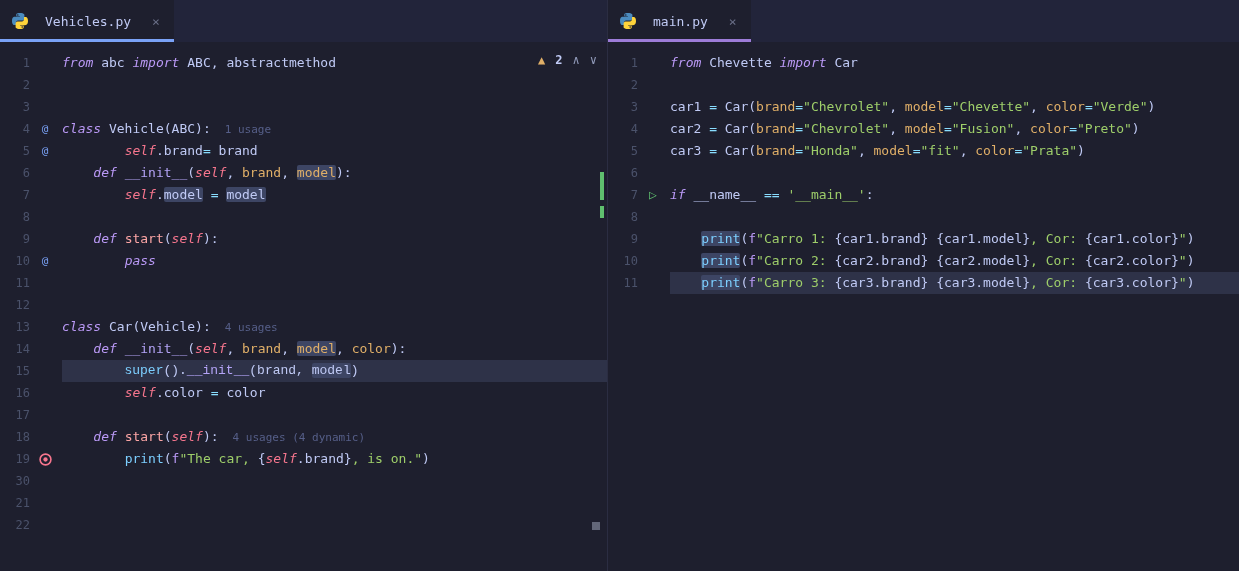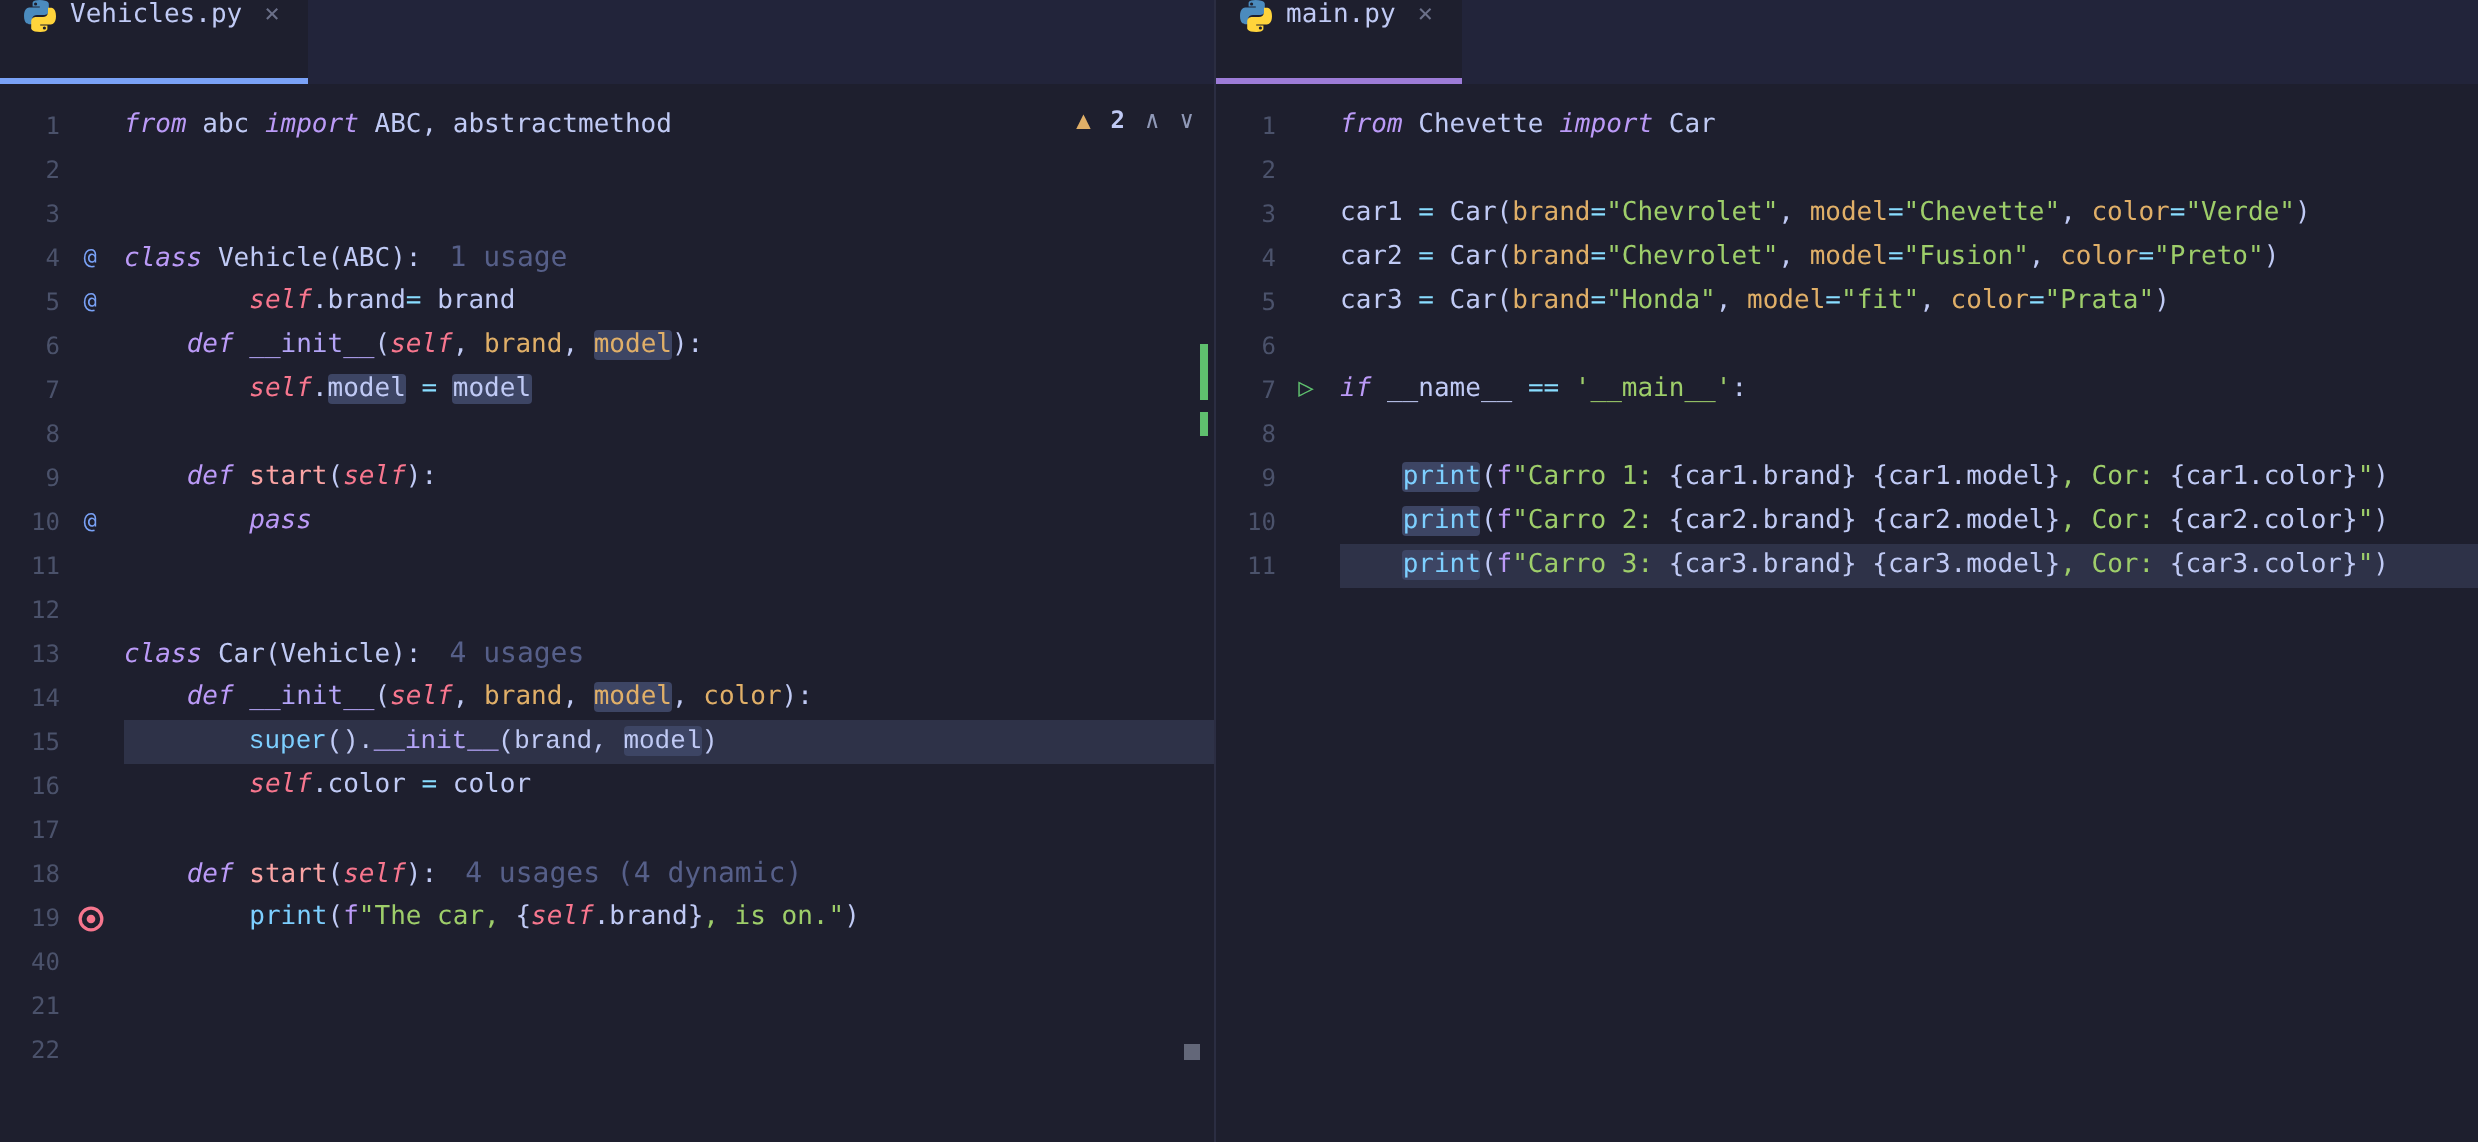--- a/index.html
+++ b/index.html
@@ -24,22 +24,22 @@
 .tab-bar {
   height: 42px;
   background: #22243a;
   display: flex;
   align-items: flex-end;
 }
 .tab {
   height: 42px;
   padding: 0 14px 0 12px;
   display: flex;
-  align-items: flex-start;
-  gap: 7px;
+  align-items: center;
+  gap: 17px;
   background: #1e1f2e;
   color: #c0caf5;
   font-size: 13px;
   cursor: pointer;
   position: relative;
 }
 .tab.active-blue::after {
   content: '';
   position: absolute; left: 0; right: 0; bottom: 0;
   height: 3px; background: #7aa2f7;
@@ -96,21 +96,21 @@
 .tok-dunder { color: #b4a4f7; }
 .tok-self { color: #f7768e; font-style: italic; }
 .tok-param { color: #e0af68; }
 .tok-str { color: #9ece6a; }
 .tok-dec { color: #7aa2f7; }
 .tok-punct { color: #c0caf5; }
 .tok-attr { color: #c0caf5; }
 .tok-builtin { color: #7dcfff; }
 .tok-op { color: #89ddff; }
 .tok-fexpr { color: #c0caf5; }
-.usage-hint { color: #565f89; font-size: 14px; margin-left: 14px; }
+.usage-hint { color: #565f89; font-size: 11px; margin-left: 14px; }
 .inspections {
   position: absolute;
   top: 11px; right: 10px;
   display: flex; align-items: center; gap: 10px;
   color: #9099b8;
   font-size: 12px;
   z-index: 5;
 }
 .warn { color: #e0af68; }
 .insp-count { color: #c0caf5; font-weight: 600; }
@@ -232,21 +232,21 @@
       <div class="gutter-row">
           <span class="ln">19</span>
           <span class="gut-icon">
             <svg class="gut-target" viewBox="0 0 12 12">
               <circle cx="6" cy="6" r="5" fill="none" stroke="#f7768e" stroke-width="1.5"></circle>
               <circle cx="6" cy="6" r="2" fill="#f7768e"></circle>
             </svg>
           </span>
         </div>
       <div class="gutter-row">
-          <span class="ln">40</span>
+          <span class="ln">30</span>
           <span class="gut-icon"></span>
         </div>
       <div class="gutter-row">
           <span class="ln">21</span>
           <span class="gut-icon"></span>
         </div>
       <div class="gutter-row">
           <span class="ln">22</span>
           <span class="gut-icon"></span>
         </div>

